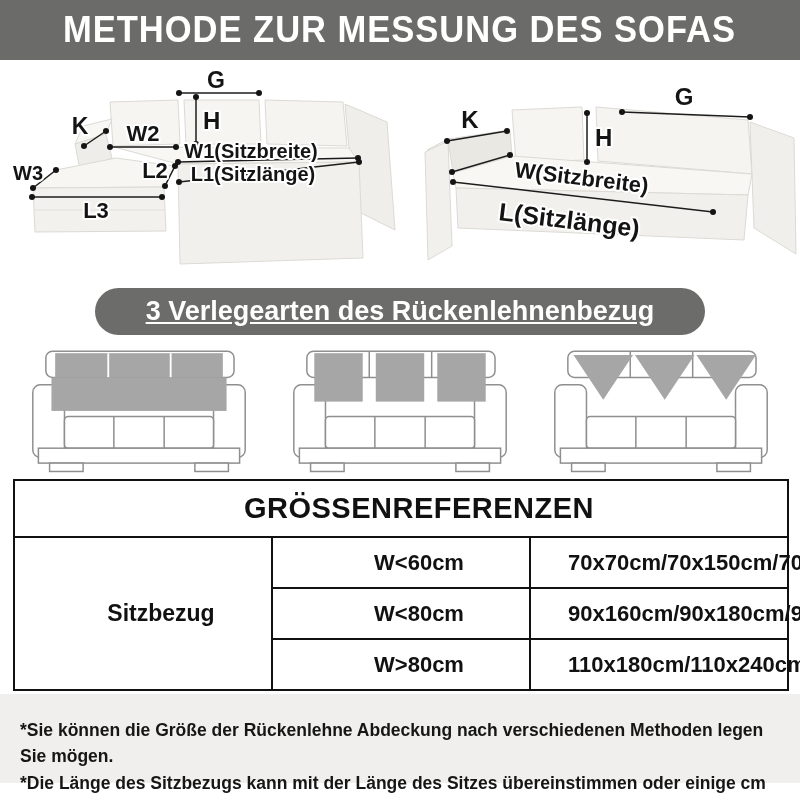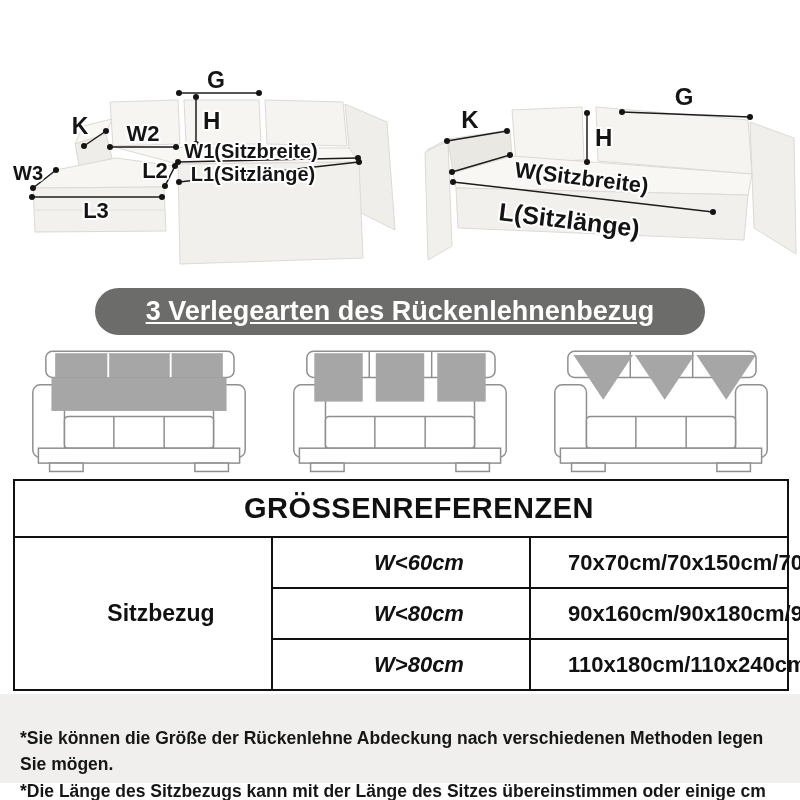--- a/index.html
+++ b/index.html
@@ -31,35 +31,38 @@
   .methods{position:absolute;left:0;top:342px;width:800px;height:136px;display:flex;
            justify-content:space-between;padding:0 14px;box-sizing:border-box;}
   .method-sketch{stroke:#8f8f8f;stroke-width:1.6;fill:#ffffff;}
   .cover{fill:#a6a6a6;}
 
   
   .size-table{position:absolute;left:13px;top:479px;width:776px;border-collapse:collapse;table-layout:fixed;}
   .size-table td{border:2px solid #111;background:#fff;font-weight:700;padding-left:37px;}
   .tbl-title{font-size:29px;text-align:center;height:53px;letter-spacing:.5px;}
   .col-head{width:140px;}
-  .col-cond{width:140px;font-style:italic;}
+  .col-cond{width:140px;}
   .row-header{font-size:23px;text-align:center;margin-top:8px;}
   .cond-cell{font-size:22px;text-align:center;height:47px;}
   .sizes-cell{font-size:22px;text-align:left;padding-left:24px;}
 
   
   .notes{position:absolute;left:0;top:694px;width:800px;height:89px;background:#f0efed;
-         box-sizing:border-box;padding:31px 20px 0 20px;}
+         box-sizing:border-box;padding:23px 20px 0 20px;}
   .notes p{margin:0;font-size:17.5px;font-weight:700;line-height:1.5;color:#161616;}
 </style>
 </head>
 <body>
 
 <div class="page">
 
+  <div class="header">
+    <h1>METHODE ZUR MESSUNG DES SOFAS</h1>
+  </div>
 
   <div class="diagrams">
 
     <svg class="svg-left" width="440" height="228" viewBox="0 0 440 228">
 
       <g class="sofa-fill">
         <polygon fill="#f6f5f2" points="110,42 178,40 180,84 113,86"></polygon>
         <polygon fill="#f6f5f2" points="184,40 259,40 261,84 186,84"></polygon>
         <polygon fill="#f5f4f1" points="265,40 343,42 347,86 267,84"></polygon>
         <polygon fill="#f0eeea" points="345,44 387,62 395,170 355,150 349,88"></polygon>

